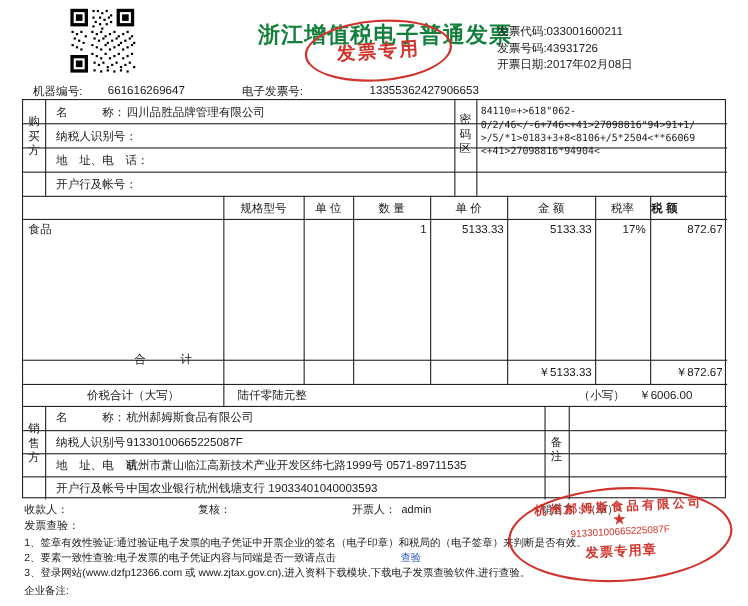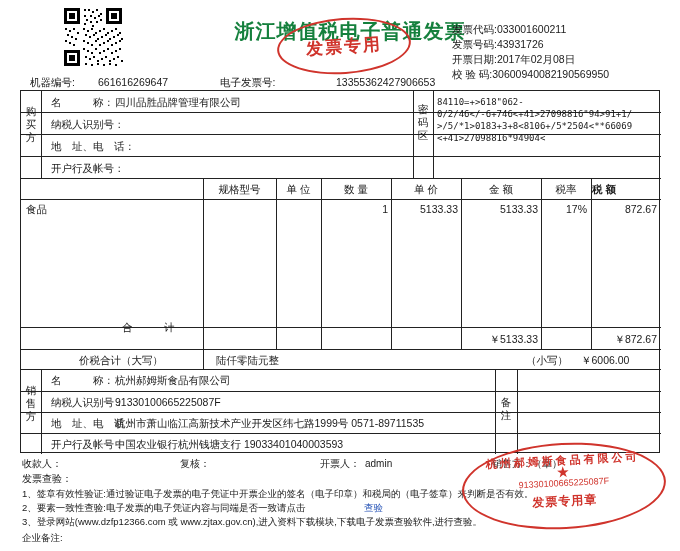--- a/index.html
+++ b/index.html
@@ -214,23 +214,20 @@
   <div class="hdr-right">
     <div>
       <span>发票代码:</span><span>033001600211</span>
     </div>
     <div>
       <span>发票号码:</span><span>43931726</span>
     </div>
     <div>
       <span>开票日期:</span><span>2017年02月08日</span>
     </div>
-    <div>
-      <span>校 验 码:</span><span>30600940082190569950</span>
-    </div>
   </div>
 
   <div class="machine-row">
     <span class="m-lbl1">机器编号:</span>
     <span class="m-val1">661616269647</span>
     <span class="m-lbl2">电子发票号:</span>
     <span class="m-val2">13355362427906653</span>
   </div>
 
   <div class="frame">

